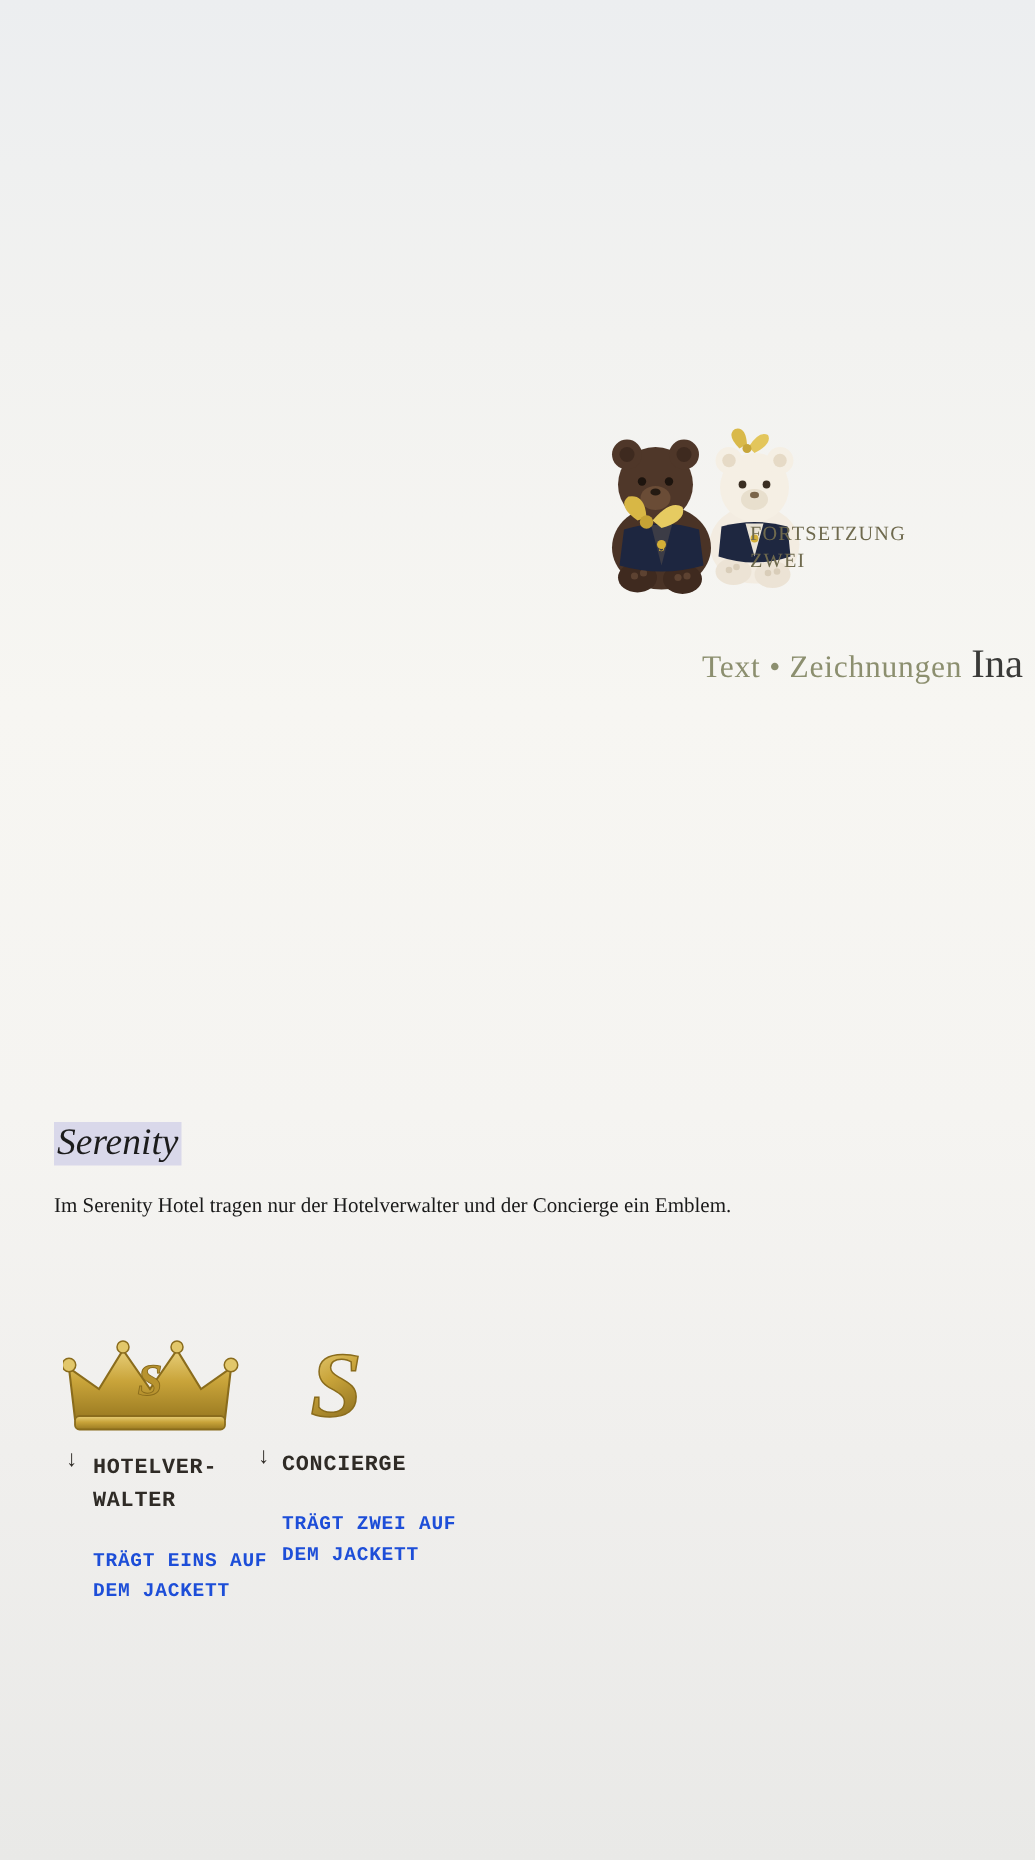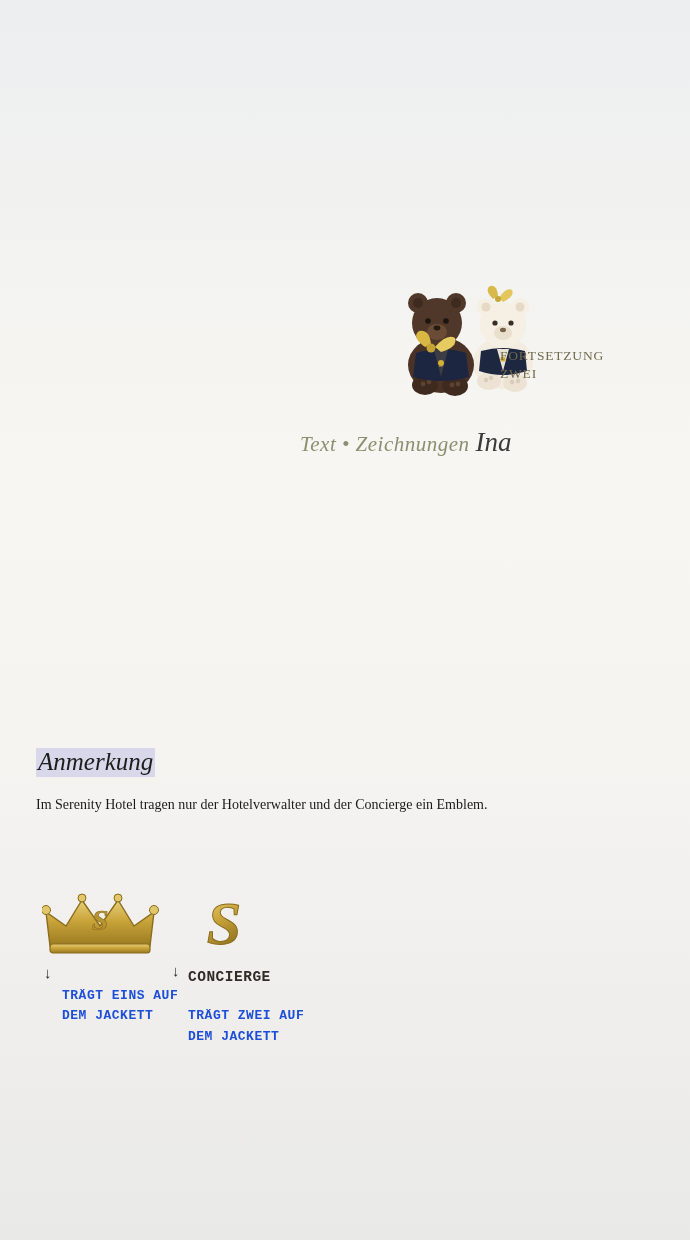--- a/index.html
+++ b/index.html
@@ -43,23 +43,22 @@
     font-size: 13.5px;
     letter-spacing: 0.8px;
     line-height: 1.35;
   }
 
   .byline {
     position: absolute;
     left: 300px;
     top: 142px;
     width: 382px;
-    text-align: left;
+    text-align: right;
     white-space: nowrap;
-    font-style: italic;
   }
   .byline .label {
     color: #8c8f6f;
     font-family: "Liberation Serif", serif;
     font-size: 21px;
     letter-spacing: 0.5px;
   }
   .byline .author {
     color: #3a3a38;
     font-family: "Liberation Serif", serif;
@@ -218,21 +217,21 @@
     <div>FORTSETZUNG</div>
     <div>ZWEI</div>
   </div>
 
   <div class="byline">
     <span class="label">Text • Zeichnungen</span><span class="author">Ina</span>
   </div>
 </div>
 
 <div class="note">
-  <div class="note-title">Anmerkung</div>
+  <div class="note-title">Serenity</div>
   <div class="note-body">Im Serenity Hotel tragen nur der Hotelverwalter und der Concierge ein Emblem.</div>
 </div>
 
 <div class="legend">
 
   <svg class="emblem-crown" viewBox="0 0 118 70" xmlns="http://www.w3.org/2000/svg">
     <defs>
       <linearGradient id="gold1" x1="0" y1="0" x2="0" y2="1">
         <stop offset="0%" stop-color="#e8cf79"></stop>
         <stop offset="45%" stop-color="#c9a43a"></stop>
@@ -256,20 +255,24 @@
         <stop offset="100%" stop-color="#8e7020"></stop>
       </linearGradient>
     </defs>
     <text x="36" y="58" font-size="62" fill="url(#gold2)" stroke="#8a6c1c" stroke-width="1" text-anchor="middle" font-family="Liberation Serif, serif" font-style="italic" font-weight="bold">S</text>
   </svg>
 
   <span class="arrow a1">↓</span>
   <span class="arrow a2">↓</span>
 
   <div class="legend-col left">
+    <div class="legend-head">
+      <div>HOTELVER-</div>
+      <div>WALTER</div>
+    </div>
     <div class="legend-sub">
       <div>TRÄGT EINS AUF</div>
       <div>DEM JACKETT</div>
     </div>
   </div>
 
   <div class="legend-col right">
     <div class="legend-head">
       <div>CONCIERGE</div>
     </div>

